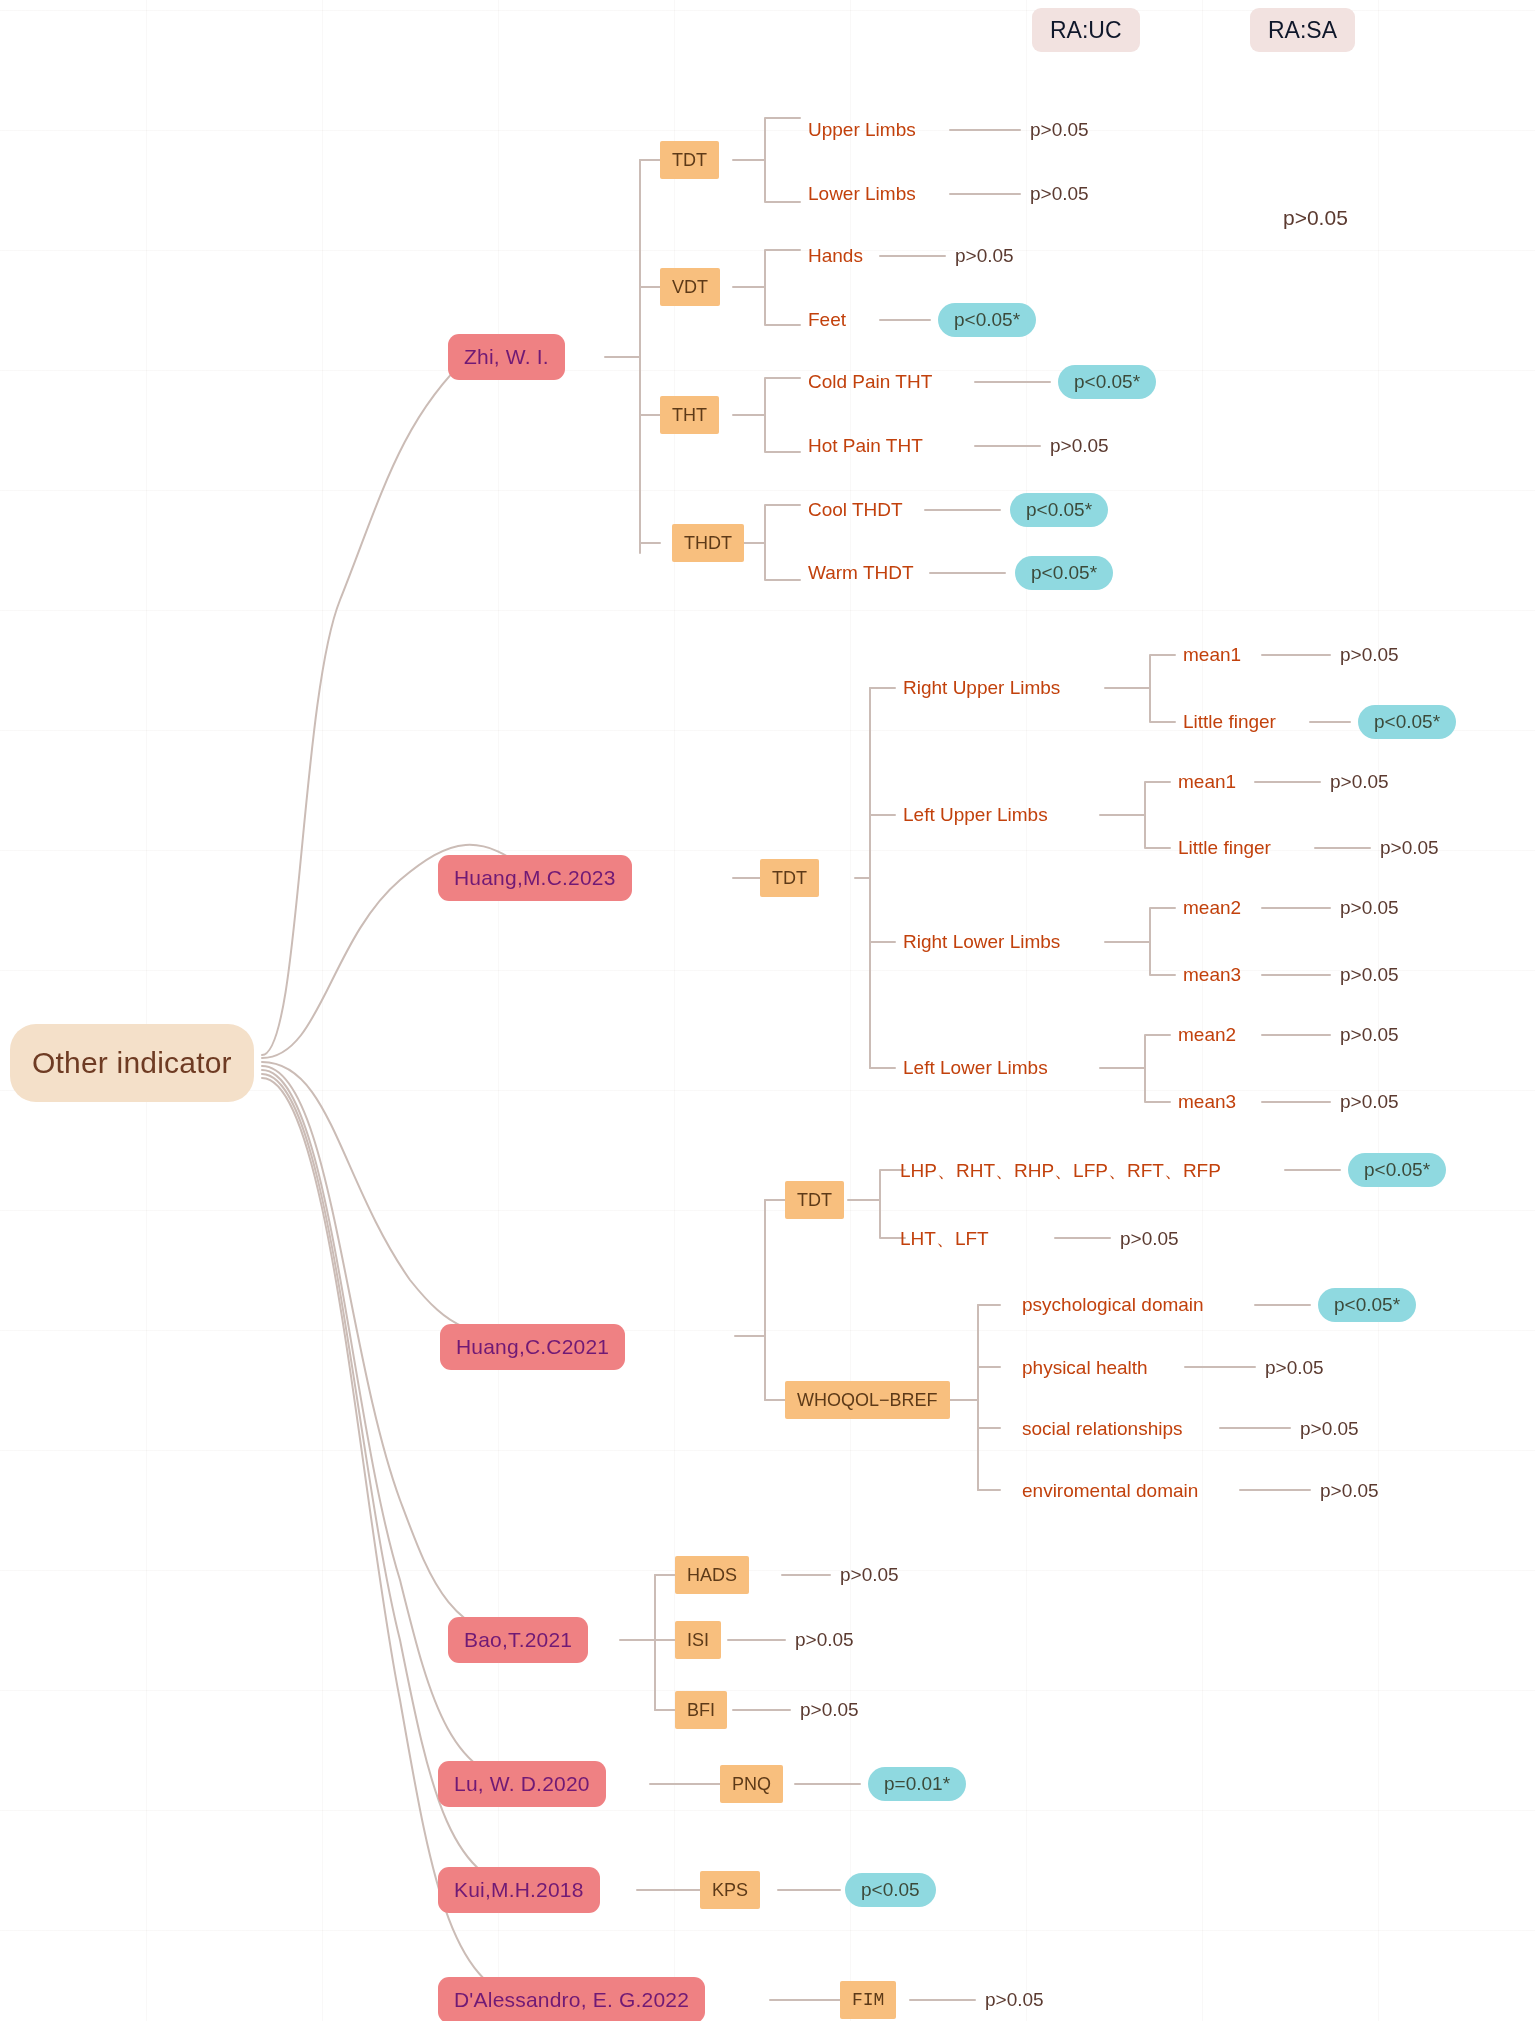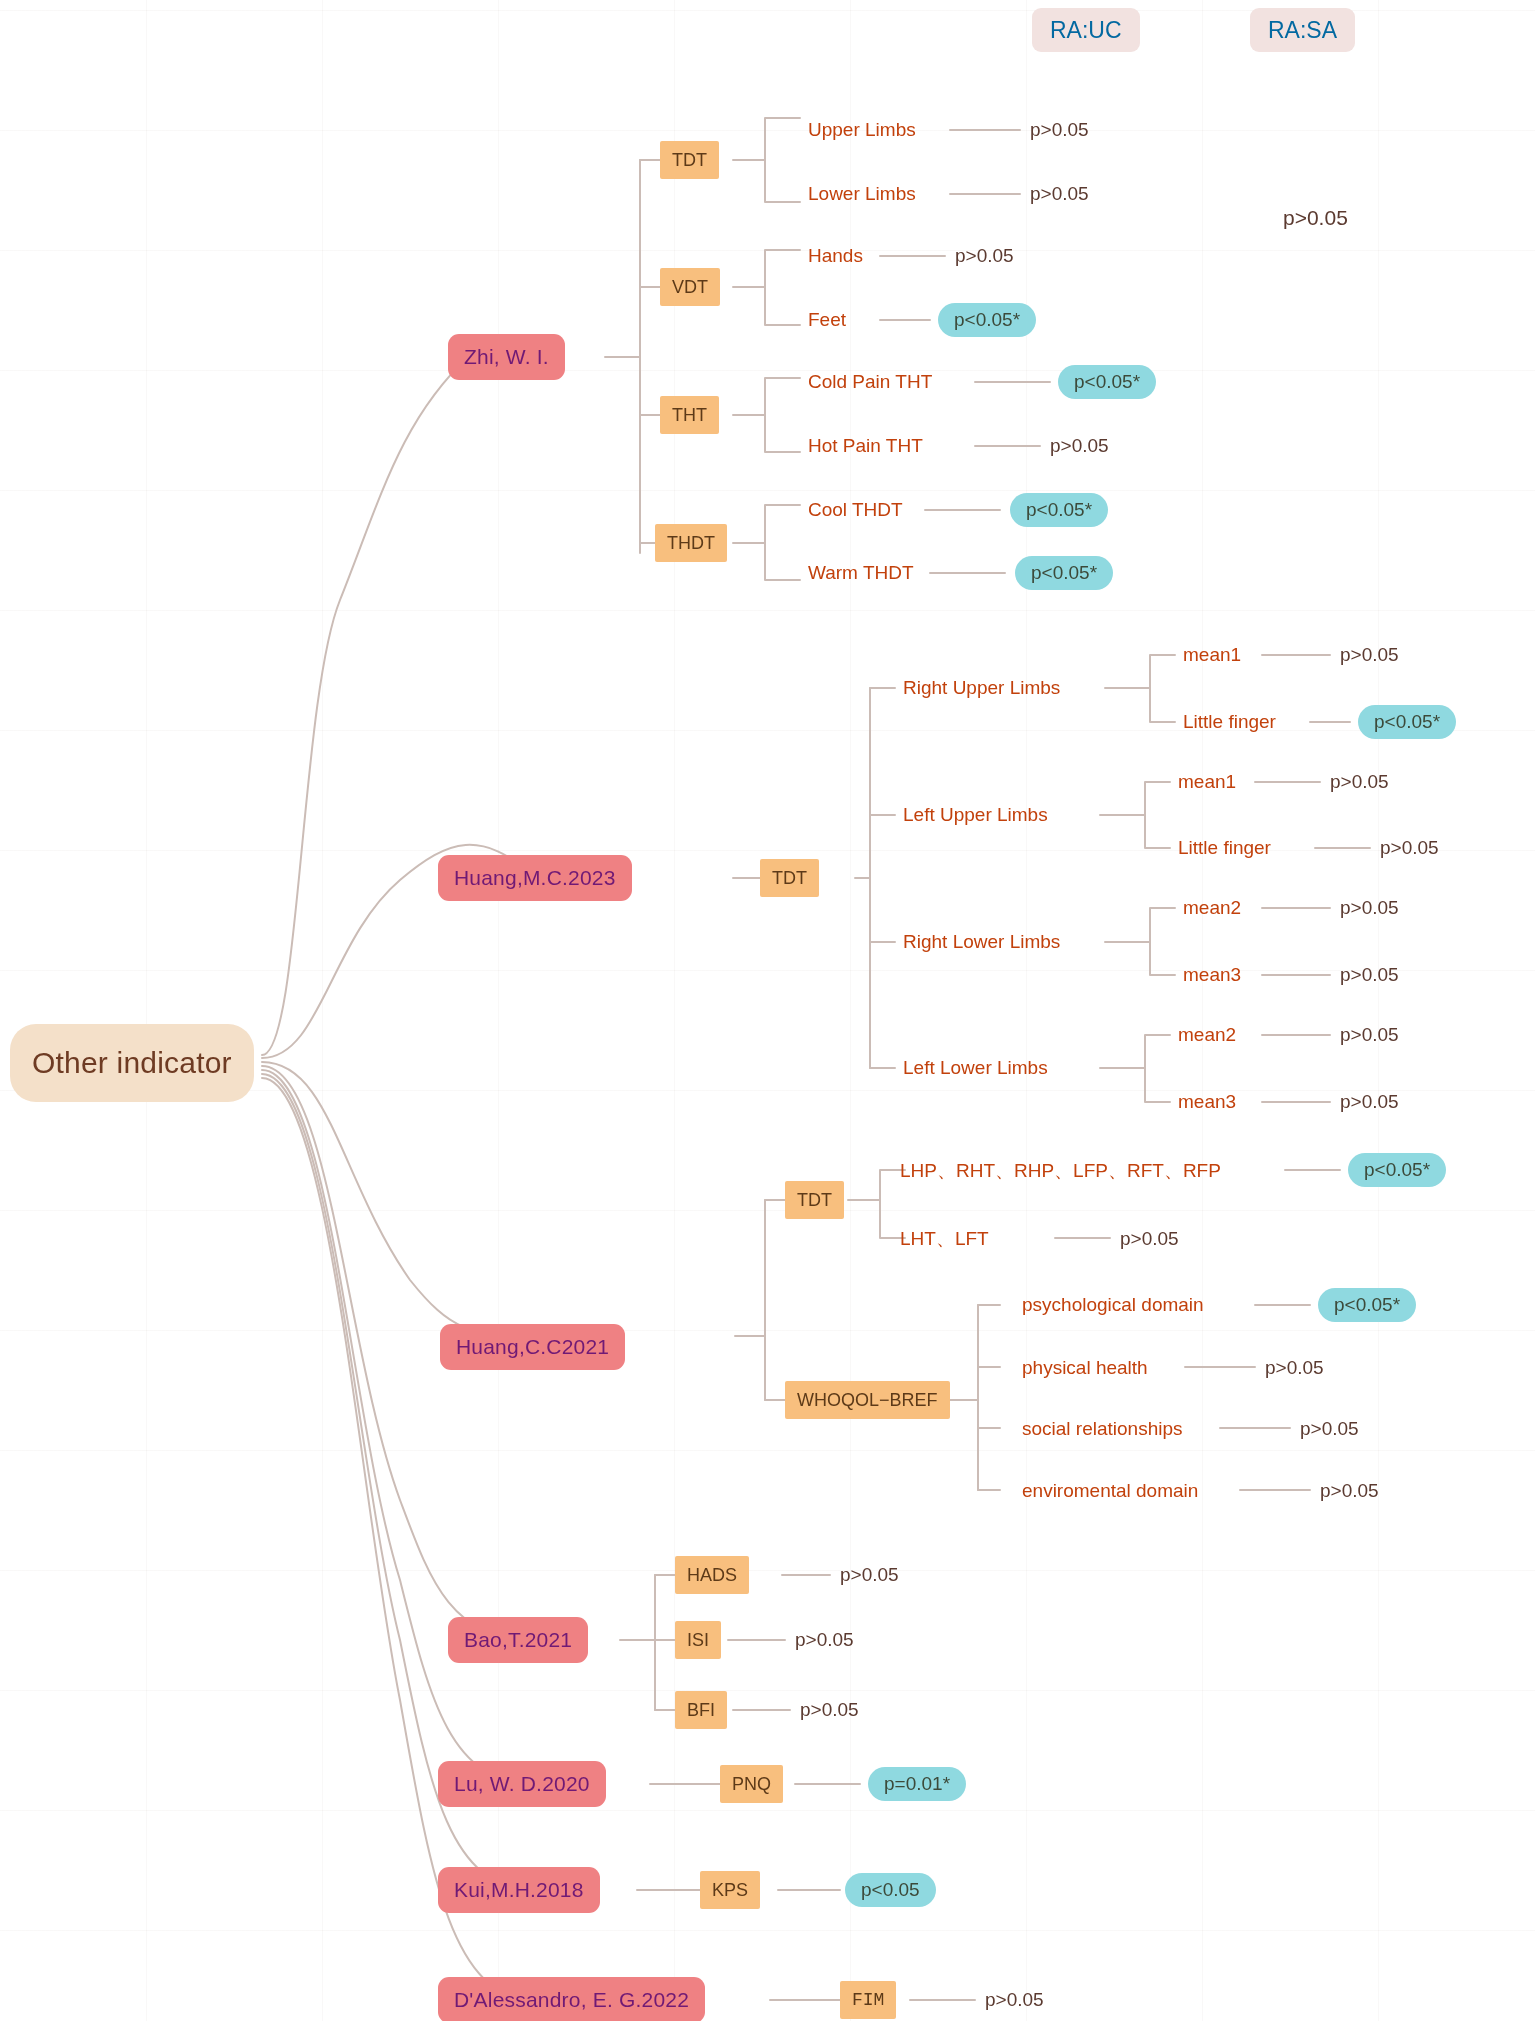--- a/index.html
+++ b/index.html
@@ -80,21 +80,21 @@
     background:#8fd9e0;
     color:#3c4a3a;
     border-radius:17px;
     font-size:19px;
     height:34px;
     padding:0 16px;
   }
   
   .legend{
     background:#f2e2e0;
-    color:#0369a1;
+    color:#0f172a;
     border-radius:9px;
     font-size:23px;
     height:44px;
     padding:0 18px;
   }
   
   .sa-note{
     color:#5b3a30;
     font-size:21px;
     background:transparent;
@@ -211,21 +211,21 @@
   <div class="node legend" style="left:1250px;top:8px;">RA:SA</div>
   <div class="node sa-note" style="left:1283px;top:205px;">p&gt;0.05</div>
 
   <div class="node root" style="left:10px;top:1024px;">Other indicator</div>
 
   <div class="node study" style="left:448px;top:334px;">Zhi, W. I.</div>
 
   <div class="node measure" style="left:660px;top:141px;">TDT</div>
   <div class="node measure" style="left:660px;top:268px;">VDT</div>
   <div class="node measure" style="left:660px;top:396px;">THT</div>
-  <div class="node measure" style="left:655px;top:524px;">THDT</div>
+  <div class="node measure" style="left:672px;top:524px;">THDT</div>
 
   <div class="node leaf" style="left:808px;top:117px;">Upper Limbs</div>
   <div class="node pval" style="left:1030px;top:117px;">p&gt;0.05</div>
   <div class="node leaf" style="left:808px;top:181px;">Lower Limbs</div>
   <div class="node pval" style="left:1030px;top:181px;">p&gt;0.05</div>
 
   <div class="node leaf" style="left:808px;top:243px;">Hands</div>
   <div class="node pval" style="left:955px;top:243px;">p&gt;0.05</div>
   <div class="node leaf" style="left:808px;top:307px;">Feet</div>
   <div class="node pval-sig" style="left:938px;top:303px;">p&lt;0.05*</div>

